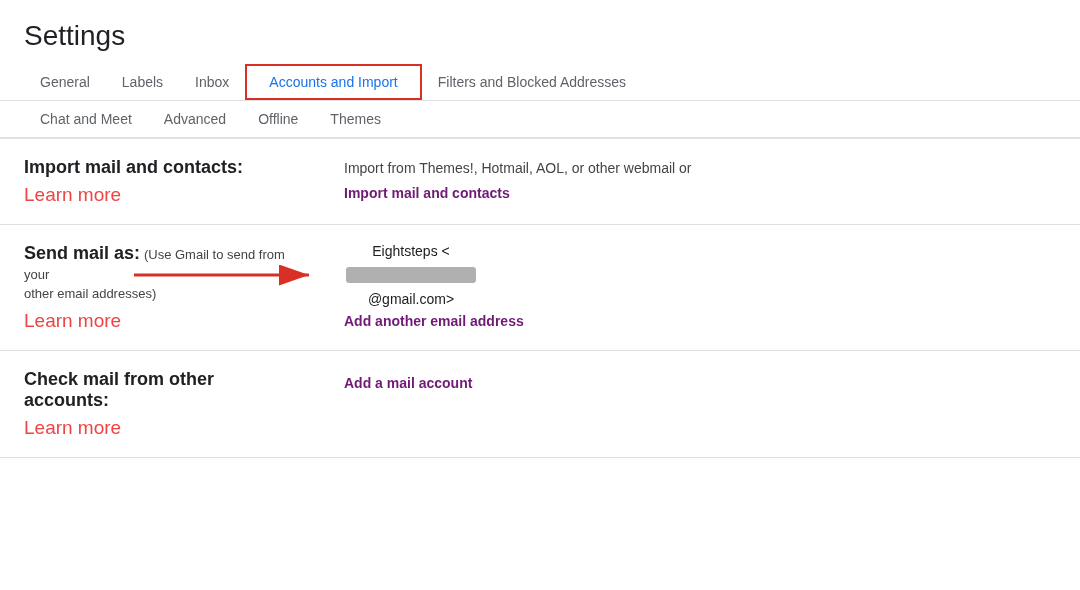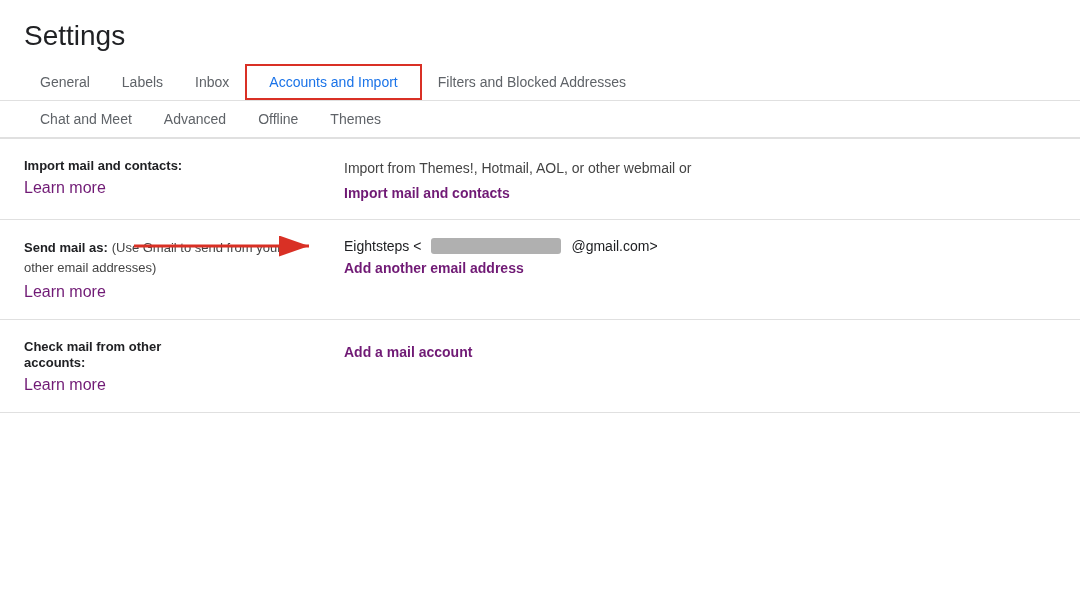--- a/index.html
+++ b/index.html
@@ -60,31 +60,31 @@
     .settings-table td:first-child {
       width: 320px;
       min-width: 200px;
     }
     .label-cell {
       font-size: 14px;
     }
     .label-bold {
       font-weight: 700;
       color: #202124;
-      font-size: 13px;
+      font-size: 18px;
     }
     .label-regular {
       font-size: 13px;
       color: #444;
       margin-top: 4px;
       line-height: 1.5;
     }
     .learn-more {
-      color: #701a75;
-      font-size: 16px;
+      color: #ef4444;
+      font-size: 19px;
       text-decoration: none;
       display: block;
       margin-top: 6px;
       cursor: pointer;
     }
     .value-cell {
       font-size: 14px;
     }
     .value-text {
       color: #444;
@@ -100,20 +100,21 @@
       margin-top: 6px;
       cursor: pointer;
     }
     .email-row {
       display: flex;
       align-items: center;
       gap: 8px;
       font-size: 14px;
       color: #202124;
       position: relative;
+      flex-direction: column;
     }
     .email-blur {
       display: inline-block;
       width: 130px;
       height: 16px;
       background: #b0b0b0;
       border-radius: 3px;
       vertical-align: middle;
       margin: 0 2px;
     }

